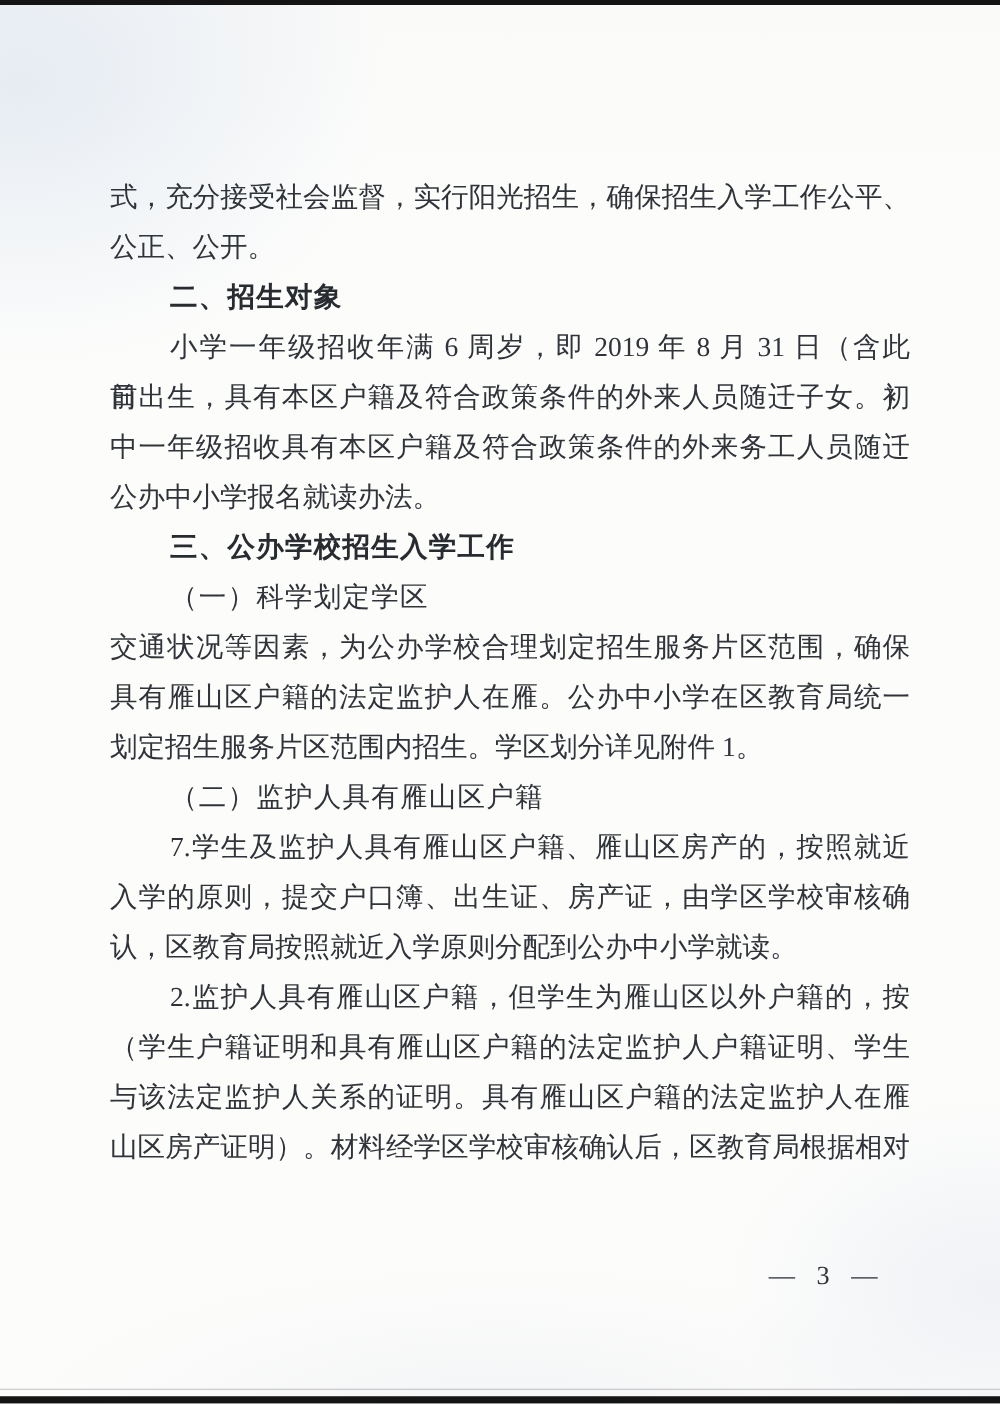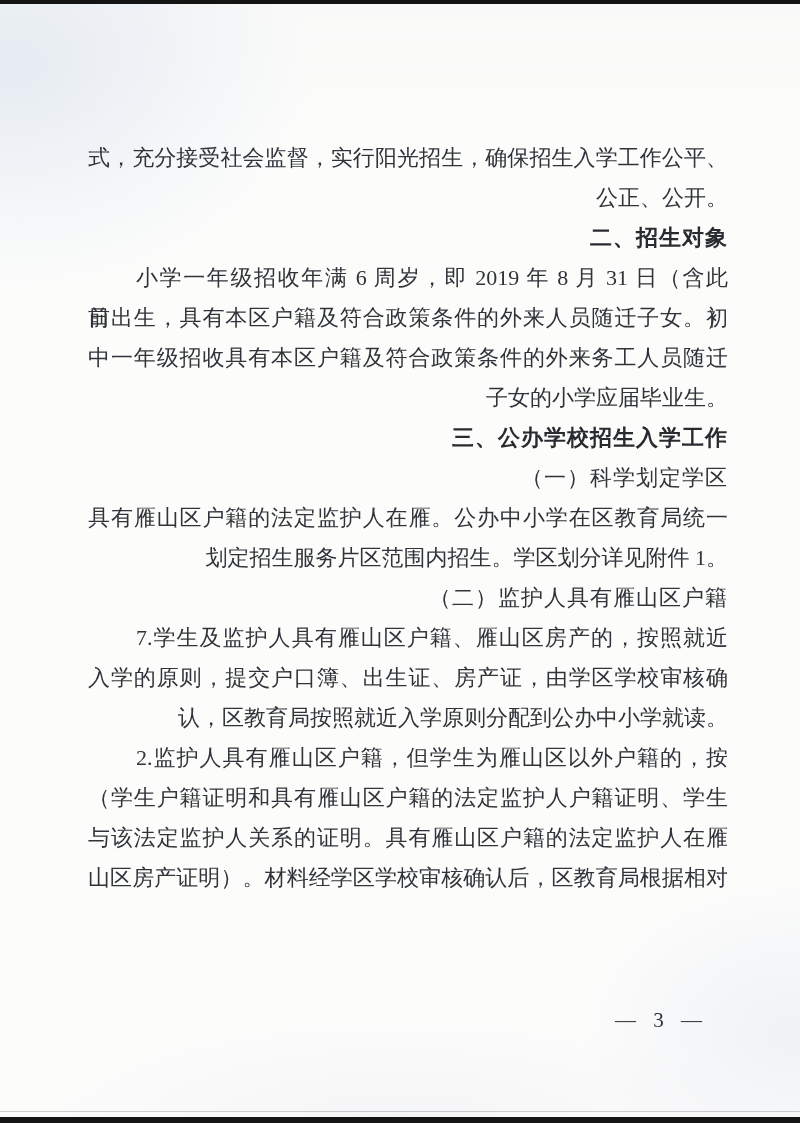--- a/index.html
+++ b/index.html
@@ -58,21 +58,21 @@
     top: 138px;
     width: 640px;
   }
 
   .line {
     display: block;
     height: 40px;
     line-height: 40px;
     font-size: 22px;
     color: var(--ink);
-    text-align: right;
+    text-align: left;
     overflow: visible;
   }
   .line.fill {
     text-align: justify;
     text-align-last: justify;
     text-justify: inter-character;
   }
   .line.indent { text-indent: 48px; }
 
   .line.body { font-family: "Liberation Serif", serif; }
@@ -107,23 +107,24 @@
 <div class="page">
   <div class="scan-edge-top"></div>
 
   <div class="doc-body">
       <div class="line body fill">式，充分接受社会监督，实行阳光招生，确保招生入学工作公平、</div>
       <div class="line body">公正、公开。</div>
       <div class="line h1 indent">二、招生对象</div>
       <div class="line body fill indent">小学一年级招收年满 6 周岁，即 2019 年 8 月 31 日（含此日）</div>
       <div class="line body fill">前出生，具有本区户籍及符合政策条件的外来人员随迁子女。初</div>
       <div class="line body fill">中一年级招收具有本区户籍及符合政策条件的外来务工人员随迁</div>
-      <div class="line body">子女的小学应届毕业生。</div>
+      <div class="line body">公办中小学报名就读办法。</div>
       <div class="line h1 indent">三、公办学校招生入学工作</div>
       <div class="line h2 indent">（一）科学划定学区</div>
+      <div class="line body fill">交通状况等因素，为公办学校合理划定招生服务片区范围，确保</div>
       <div class="line body fill">具有雁山区户籍的法定监护人在雁。公办中小学在区教育局统一</div>
       <div class="line body">划定招生服务片区范围内招生。学区划分详见附件 1。</div>
       <div class="line h2 indent">（二）监护人具有雁山区户籍</div>
       <div class="line body fill indent">7.学生及监护人具有雁山区户籍、雁山区房产的，按照就近</div>
       <div class="line body fill">入学的原则，提交户口簿、出生证、房产证，由学区学校审核确</div>
       <div class="line body">认，区教育局按照就近入学原则分配到公办中小学就读。</div>
       <div class="line body fill indent">2.监护人具有雁山区户籍，但学生为雁山区以外户籍的，按</div>
       <div class="line body fill">（学生户籍证明和具有雁山区户籍的法定监护人户籍证明、学生</div>
       <div class="line body fill">与该法定监护人关系的证明。具有雁山区户籍的法定监护人在雁</div>
       <div class="line body fill">山区房产证明）。材料经学区学校审核确认后，区教育局根据相对</div>

